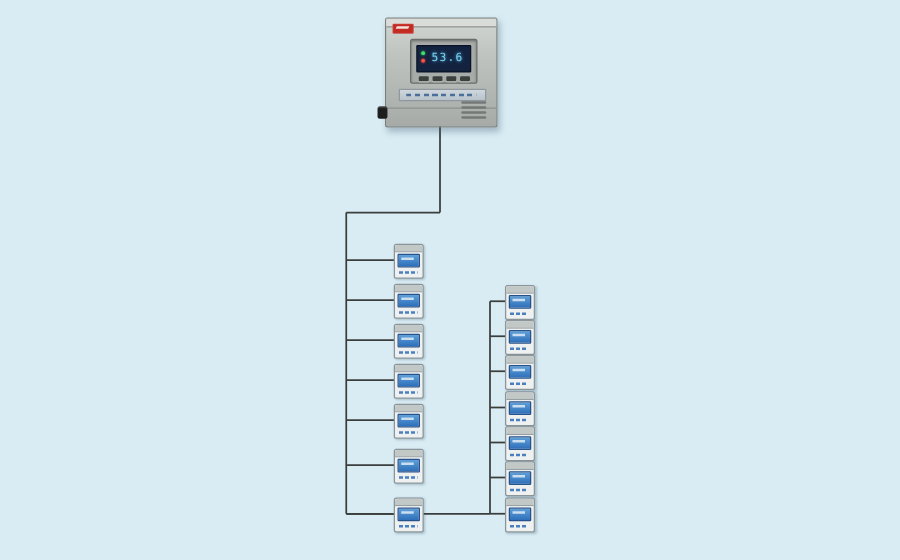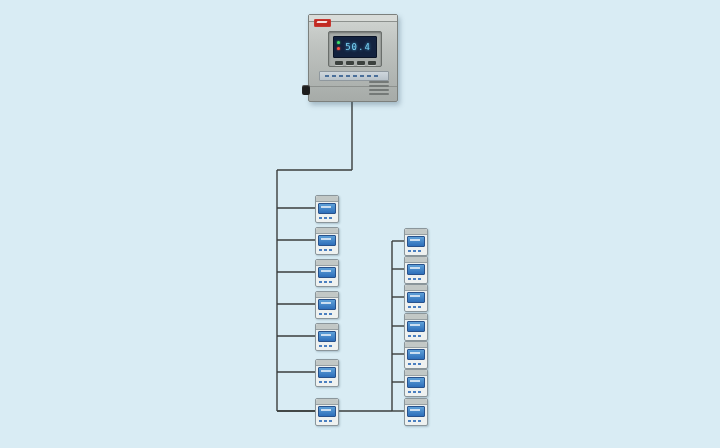--- a/index.html
+++ b/index.html
@@ -133,21 +133,21 @@
       <line x1="392" y1="411" x2="407" y2="411" stroke="#3a3e3c" stroke-width="1.4"></line>
     </svg>
 
   <div class="controller">
     <div class="ctrl-topstrip"></div>
     <div class="ctrl-logo"></div>
     <div class="ctrl-bezel">
       <div class="ctrl-screen">
         <span class="led green"></span>
         <span class="led red"></span>
-        <span class="lcd-digits">50.4</span>
+        <span class="lcd-digits">53.6</span>
       </div>
       <div class="ctrl-minibtns">
         <span class="mb"></span>
         <span class="mb"></span>
         <span class="mb"></span>
         <span class="mb"></span>
       </div>
     </div>
     <div class="ctrl-labelstrip"></div>
     <div class="ctrl-seam"></div>

